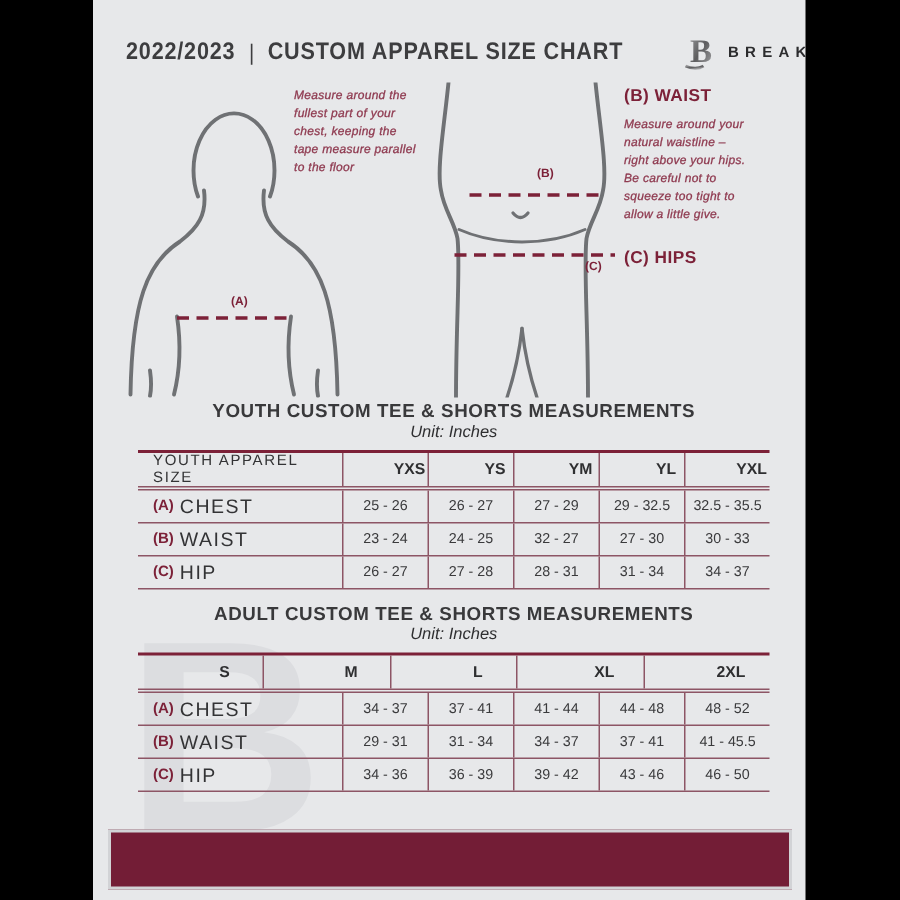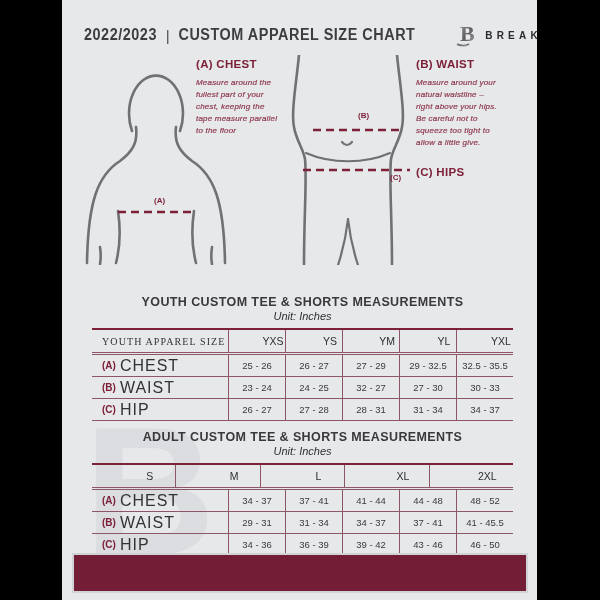--- a/index.html
+++ b/index.html
@@ -58,38 +58,38 @@
   .instr-chest{left:134px;top:58px;width:120px;}
   .instr-waist{left:354px;top:58px;width:121px;}
   .instr-hips{left:354px;top:166px;width:123px;}
   .instr h3{font-size:11.5px;font-weight:bold;color:var(--accent);letter-spacing:.3px;margin-bottom:7px;}
   .instr p{
     font-size:8px;font-style:italic;color:var(--accent-soft);
     line-height:1.5;white-space:pre-line;letter-spacing:.2px;font-weight:bold;
     -webkit-text-stroke:.2px var(--accent-soft);font-weight:normal;
   }
   
-  .measure-section{position:absolute;left:30px;width:421px;z-index:1;margin-top:28px;}
+  .measure-section{position:absolute;left:30px;width:421px;z-index:1;}
   .sec-youth{top:267px;}
   .sec-adult{top:402px;}
   .sec-title{font-size:12.5px;font-weight:bold;color:#39393b;text-align:center;letter-spacing:.4px;}
   .sec-unit{font-size:11px;font-style:italic;color:#2f2f31;text-align:center;margin-top:1px;}
   .size-table{margin-top:6px;border-top:2px solid var(--tline-strong);}
   .trow{display:flex;align-items:stretch;border-bottom:1px solid var(--tline);}
   .trow.head{border-bottom:3px double var(--tline);}
   .trow > div + div{border-left:1px solid var(--tline);}
   .lcell{flex:0 0 136px;display:flex;align-items:center;gap:4px;padding-left:10px;}
   .vcell{flex:1 1 0;display:flex;align-items:center;justify-content:center;
          font-size:9.5px;color:#3a3a3c;white-space:nowrap;}
-  .trow.head .lcell{font-size:10px;letter-spacing:1.1px;color:#333335;font-family:Liberation Serif, serif;}
-  .trow.head .vcell{font-weight:normal;font-size:10.5px;color:#2f2f31;padding-left:32px;}
+  .trow.head .lcell{font-size:10px;letter-spacing:1.1px;color:#333335;}
+  .trow.head .vcell{font-weight:bold;font-size:10.5px;color:#2f2f31;padding-left:32px;}
   .trow.head{height:25px;}
   .trow.data{height:22px;}
   .row-key{color:var(--accent);font-weight:bold;font-size:10px;}
-  .row-name{font-size:16px;letter-spacing:1px;color:#333335;}
+  .row-name{font-size:13px;letter-spacing:1px;color:#333335;}
   
   .footer-bar{
     position:absolute;left:10px;top:553px;width:456px;height:40px;
     background:var(--footer);border:2px solid #d2d3d6;z-index:2;
   }
 </style>
 </head>
 <body>
 
 <div class="side-bar left"></div>
@@ -145,21 +145,20 @@
       <path d="M65,164 C63,182 59,198 55,210" stroke-width="2.2"></path>
       <path d="M65,164 C67,182 71,198 75,210" stroke-width="2.2"></path>
     </g>
     <line x1="30" y1="75" x2="121" y2="75" stroke="#7c2138" stroke-width="2.4" stroke-dasharray="8 5"></line>
     <line x1="20" y1="115" x2="127" y2="115" stroke="#7c2138" stroke-width="2.4" stroke-dasharray="8 5"></line>
   </svg>
   <span class="fig-label" style="left:296px;top:111px;">(B)</span>
   <span class="fig-label" style="left:328px;top:173px;">(C)</span>
 
   <div class="instr instr-chest">
-    <h3>(A) CHEST</h3>
     <p>Measure around the
 fullest part of your
 chest, keeping the
 tape measure parallel
 to the floor</p>
   </div>
   <div class="instr instr-waist">
     <h3>(B) WAIST</h3>
     <p>Measure around your
 natural waistline –

